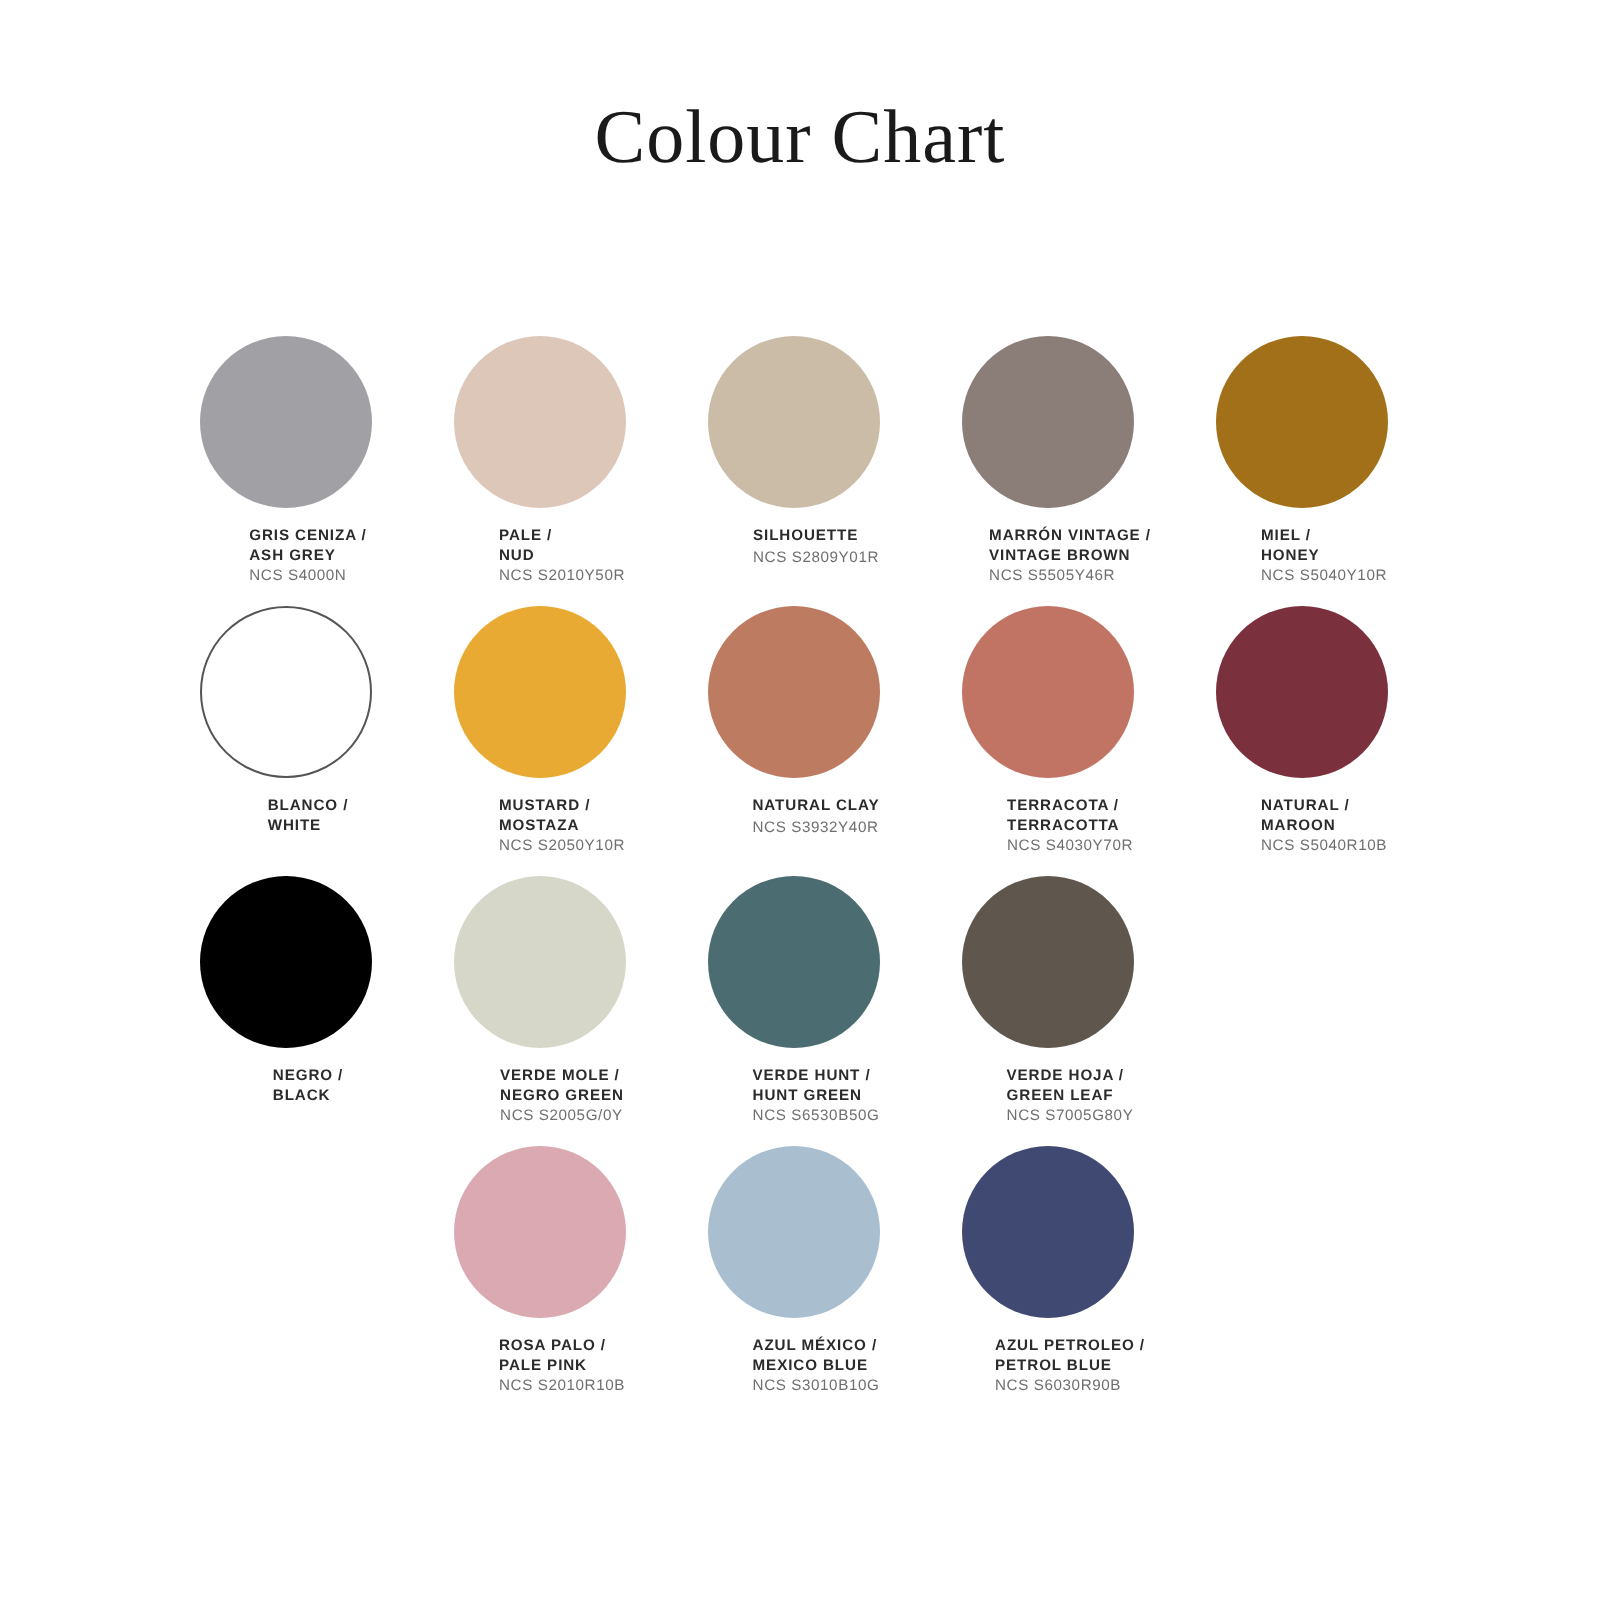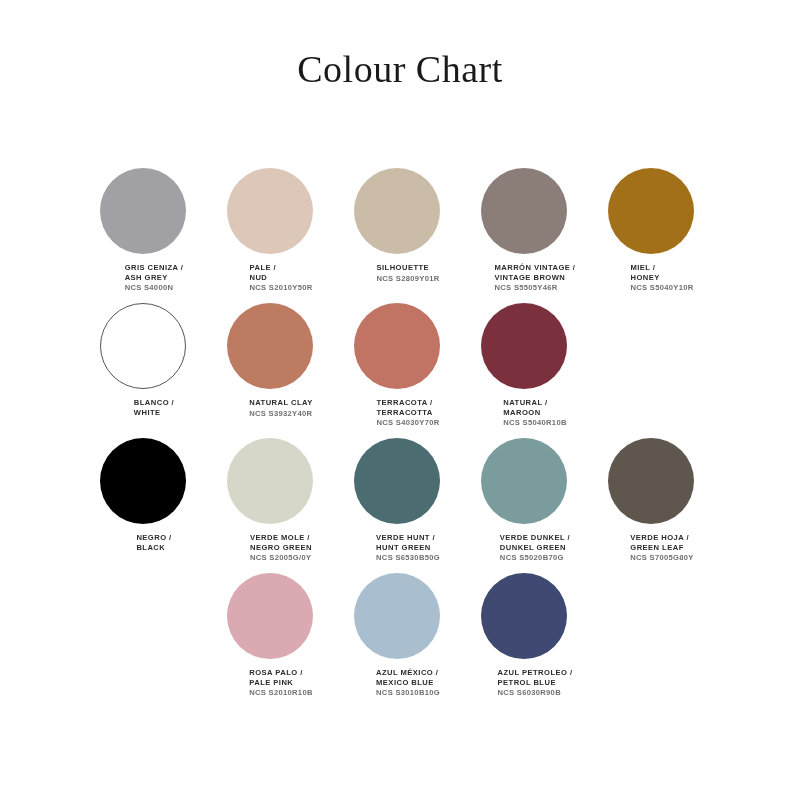--- a/index.html
+++ b/index.html
@@ -78,21 +78,21 @@
   }
   .name-line {
     font-size: 7.6px;
     font-weight: 700;
     letter-spacing: 0.45px;
     color: #2b2b2b;
     white-space: nowrap;
   }
   .code-line {
     font-size: 7.6px;
-    font-weight: 700;
+    font-weight: 400;
     letter-spacing: 0.3px;
     color: #6f6f6f;
     white-space: nowrap;
     margin-top: 1px;
   }
 </style>
 </head>
 <body>
 
 <div class="sheet">
@@ -156,20 +156,30 @@
           <div class="swatch-wrap">
             <div class="swatch outlined" style="background: rgb(255, 255, 255);"></div>
           </div>
           <div class="label">
             <div class="name-line">BLANCO /</div>
             <div class="name-line">WHITE</div>
           </div>
         </div>
         <div class="cell">
           <div class="swatch-wrap">
+            <div class="swatch" style="background: rgb(233, 170, 51);"></div>
+          </div>
+          <div class="label">
+            <div class="name-line">MUSTARD /</div>
+            <div class="name-line">MOSTAZA</div>
+            <div class="code-line">NCS S2050Y10R</div>
+          </div>
+        </div>
+        <div class="cell">
+          <div class="swatch-wrap">
             <div class="swatch" style="background: rgb(189, 124, 98);"></div>
           </div>
           <div class="label">
             <div class="name-line">NATURAL CLAY</div>
             <div class="code-line">NCS S3932Y40R</div>
           </div>
         </div>
         <div class="cell">
           <div class="swatch-wrap">
             <div class="swatch" style="background: rgb(193, 116, 99);"></div>
@@ -216,30 +226,20 @@
             <div class="swatch" style="background: rgb(75, 108, 112);"></div>
           </div>
           <div class="label">
             <div class="name-line">VERDE HUNT /</div>
             <div class="name-line">HUNT GREEN</div>
             <div class="code-line">NCS S6530B50G</div>
           </div>
         </div>
         <div class="cell">
           <div class="swatch-wrap">
-            <div class="swatch" style="background: rgb(123, 156, 156);"></div>
-          </div>
-          <div class="label">
-            <div class="name-line">VERDE DUNKEL /</div>
-            <div class="name-line">DUNKEL GREEN</div>
-            <div class="code-line">NCS S5020B70G</div>
-          </div>
-        </div>
-        <div class="cell">
-          <div class="swatch-wrap">
             <div class="swatch" style="background: rgb(95, 87, 77);"></div>
           </div>
           <div class="label">
             <div class="name-line">VERDE HOJA /</div>
             <div class="name-line">GREEN LEAF</div>
             <div class="code-line">NCS S7005G80Y</div>
           </div>
         </div>
       </div>
       <div class="row">

